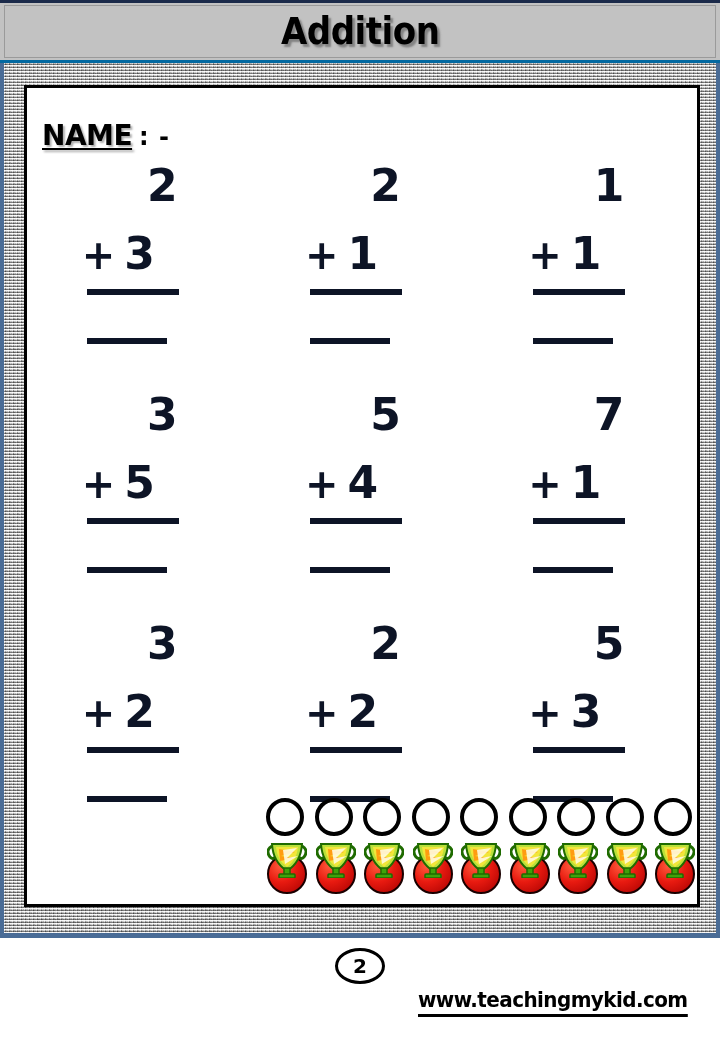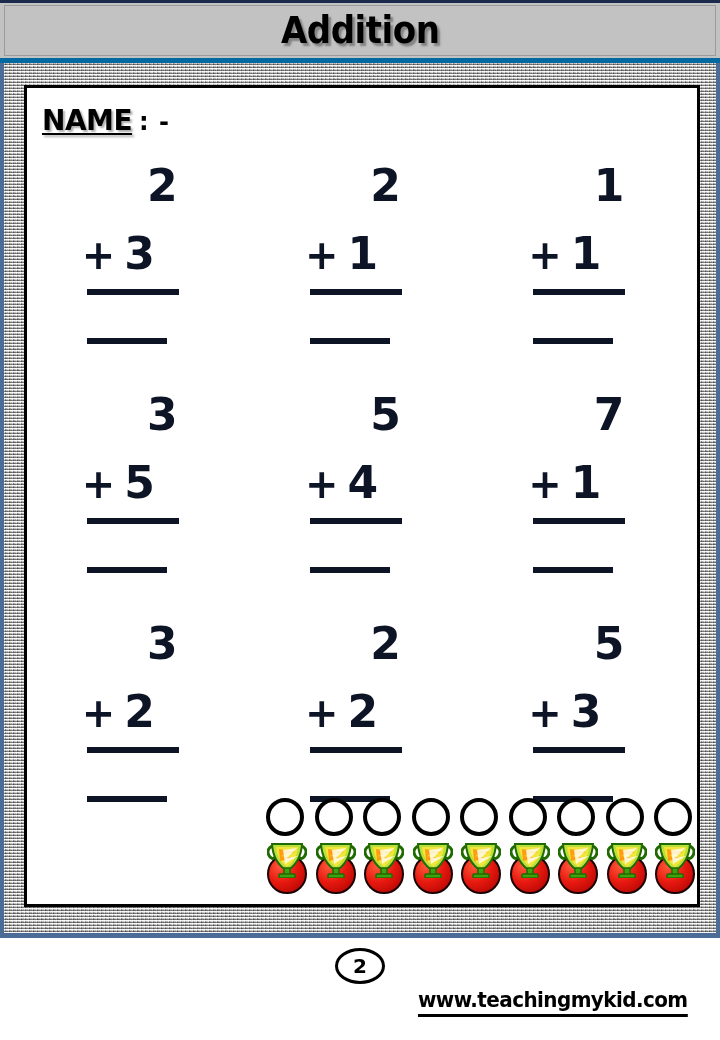--- a/index.html
+++ b/index.html
@@ -17,21 +17,21 @@
 
   
   .title-bar {
     position: absolute;
     left: 0;
     top: 0;
     width: 720px;
     height: 63px;
     background: #c2c2c2;
     border-top: 3px solid #1b2a4a;
-    border-bottom: 5px solid #0369a1;
+    border-bottom: 3px solid #0369a1;
     box-sizing: border-box;
     display: flex;
     align-items: center;
     justify-content: center;
   }
   .title-bar::before {
     content: "";
     position: absolute;
     left: 4px; right: 4px; top: 2px; bottom: 2px;
     border: 1px solid #9a9a9a;
@@ -90,20 +90,21 @@
   }
   .name-label {
     font-family: "DejaVu Sans", sans-serif;
     font-size: 28px;
     font-weight: bold;
     color: #000;
     text-decoration: underline;
     text-underline-offset: 3px;
     text-shadow: 2px 2px 2px rgba(140,140,140,0.7);
     letter-spacing: -0.5px;
+    margin-top: 15px;
   }
   .name-sep {
     font-family: "DejaVu Sans", sans-serif;
     font-size: 24px;
     font-weight: bold;
     color: #000;
     margin: 0 5px 0 7px;
     letter-spacing: 1px;
   }
   .name-blank {

